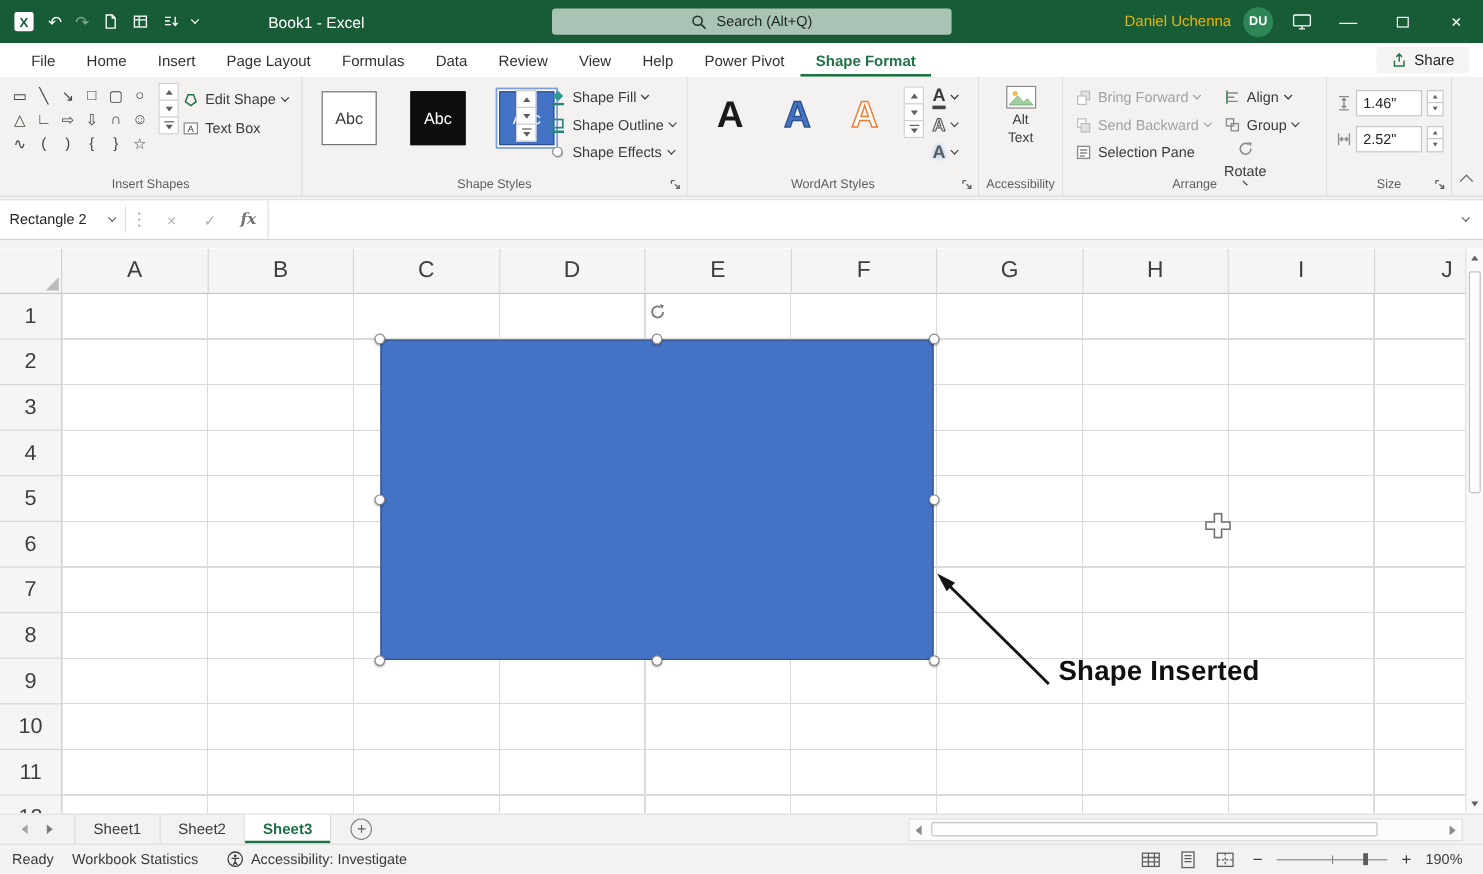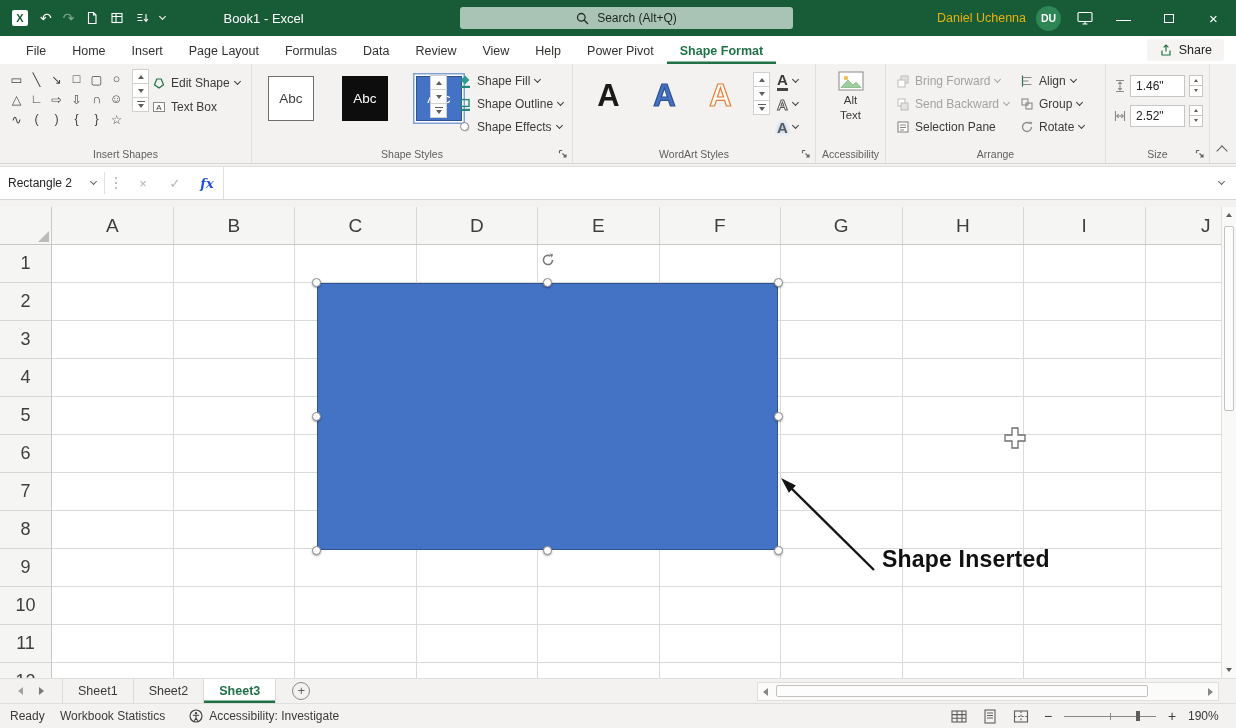--- a/index.html
+++ b/index.html
@@ -59,21 +59,21 @@
   .g-styles .r2{left:206px;top:30px;}
   .g-styles .r3{left:206px;top:53px;}
   .g-wordart .r1{left:204px;top:7px;}
   .g-wordart .r2{left:204px;top:30px;}
   .g-wordart .r3{left:204px;top:53px;}
   .g-arrange .c1r1{left:10px;top:7px;}
   .g-arrange .c1r2{left:10px;top:30px;}
   .g-arrange .c1r3{left:10px;top:53px;}
   .g-arrange .c2r1{left:134px;top:7px;}
   .g-arrange .c2r2{left:134px;top:30px;}
-  .g-arrange .c2r3{left:134px;top:53px;}
+  .g-arrange .c2r3{left:134px;top:53px;flex-direction:column;}
   #style-tiles{position:absolute;left:16px;top:12px;display:flex;gap:28px;}
   .tile{width:46px;height:45px;border:1.2px solid #707070;display:flex;align-items:center;justify-content:center;font-size:13.5px;cursor:pointer;}
   .tile.selected{box-shadow:0 0 0 1.5px #fff,0 0 0 3px #7da0d6;}
   #wordart-letters{position:absolute;left:12px;top:8px;display:flex;gap:9px;}
   .waletter{width:47px;height:48px;display:flex;align-items:center;justify-content:center;font-size:31px;font-weight:bold;cursor:pointer;}
   .waicon{font-size:15px;font-weight:bold;color:#3b3a39;line-height:1;}
   .waicon.fillbar{border-bottom:3px solid #444;padding-bottom:1px;}
   .waicon.outline{color:#fff;-webkit-text-stroke:1px #5a5a5a;}
   .waicon.fx{color:#5a5a5a;text-shadow:0 0 4px #8ab6ff;}
   .bigbtn{position:absolute;left:0;right:0;top:7px;display:flex;flex-direction:column;align-items:center;gap:2px;font-size:11.5px;color:#3b3a39;line-height:13px;cursor:pointer;}
@@ -90,21 +90,21 @@
 
   
   .fwrap{position:absolute;top:164px;left:0;right:0;height:43px;background:#f3f2f1;}
   .fbar{position:absolute;top:2px;left:0;right:0;height:34px;background:#fff;border-top:1px solid #e1dfdd;border-bottom:1px solid #d8d6d4;display:flex;align-items:center;}
   .namebox{width:104px;height:100%;display:flex;align-items:center;padding:0 8px;font-size:12px;color:#252423;cursor:pointer;}
   .nb-chev{color:#605e5c;margin-left:auto;}
   .vsep{width:1px;height:70%;background:#e1dfdd;}
   .splitter{width:22px;display:flex;justify-content:center;align-items:center;height:100%;cursor:col-resize;}
   .vdots{width:2px;height:2px;background:#b0aeac;border-radius:50%;box-shadow:0 -5px 0 #b0aeac,0 5px 0 #b0aeac;}
   .fbtn{width:32px;text-align:center;font-size:13px;color:#b3b1af;cursor:pointer;}
-  .fbtn.fx{color:#1d4ed8;font-family:"DejaVu Serif",serif;font-style:italic;font-weight:bold;}
+  .fbtn.fx{color:#737373;font-family:"DejaVu Serif",serif;font-style:italic;font-weight:bold;}
   .finput{flex:1;height:100%;border:none;outline:none;font-size:12px;padding:0 8px;border-left:1px solid #e1dfdd;font-family:inherit;}
   .fchev{width:30px;display:flex;align-items:center;justify-content:center;height:100%;cursor:pointer;}
   .fchev .chev{color:#605e5c;}
 
   
   .grid{position:absolute;top:207px;left:0;width:1236px;height:471px;background:#fff;overflow:hidden;}
   .corner{position:absolute;left:0;top:0;width:52px;height:38px;background:#f5f5f4;border-right:1px solid #c9c8c6;border-bottom:1px solid #c9c8c6;cursor:pointer;}
   .corner:after{content:"";position:absolute;right:2px;bottom:2px;width:0;height:0;border-left:11px solid transparent;border-bottom:11px solid #bdbbb9;}
   .colheads{position:absolute;left:52px;top:0;width:1169px;height:38px;display:flex;overflow:hidden;background:#f5f5f4;border-bottom:1px solid #c9c8c6;}
   .colhead{flex:0 0 121.5px;display:flex;align-items:center;justify-content:center;font-size:19px;color:#3f3e3c;border-right:1px solid #d8d7d5;cursor:pointer;}

